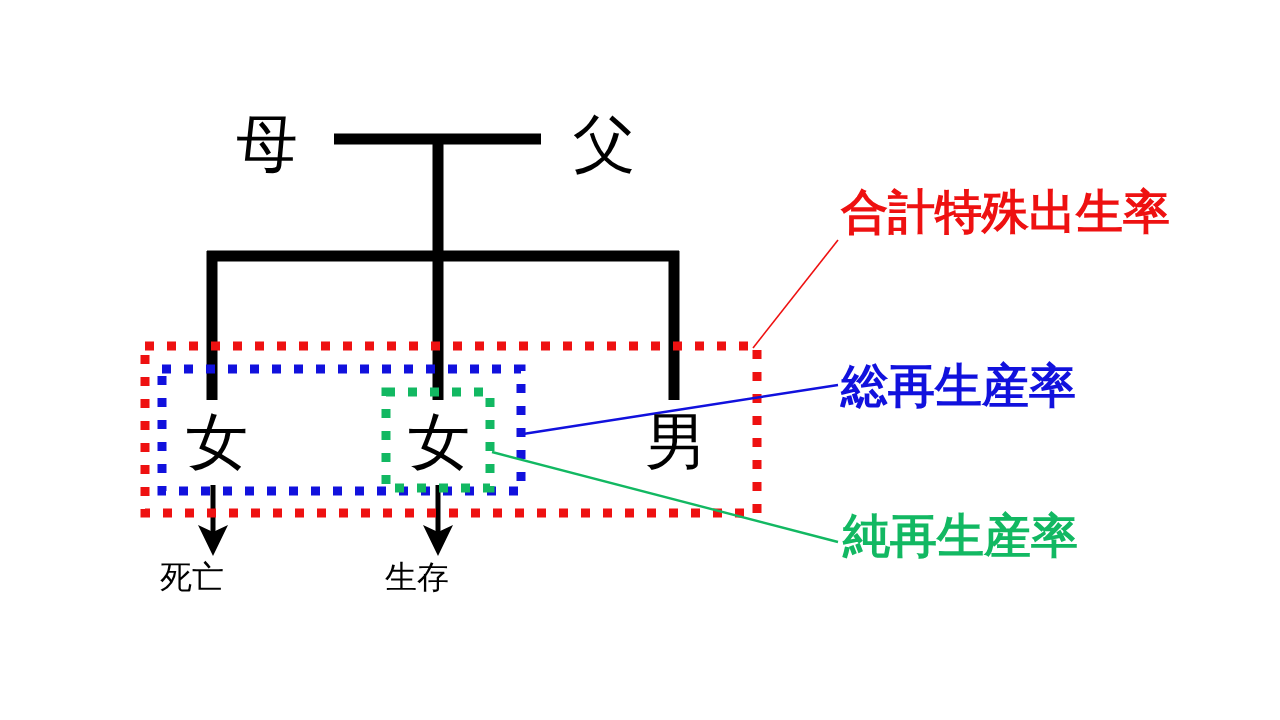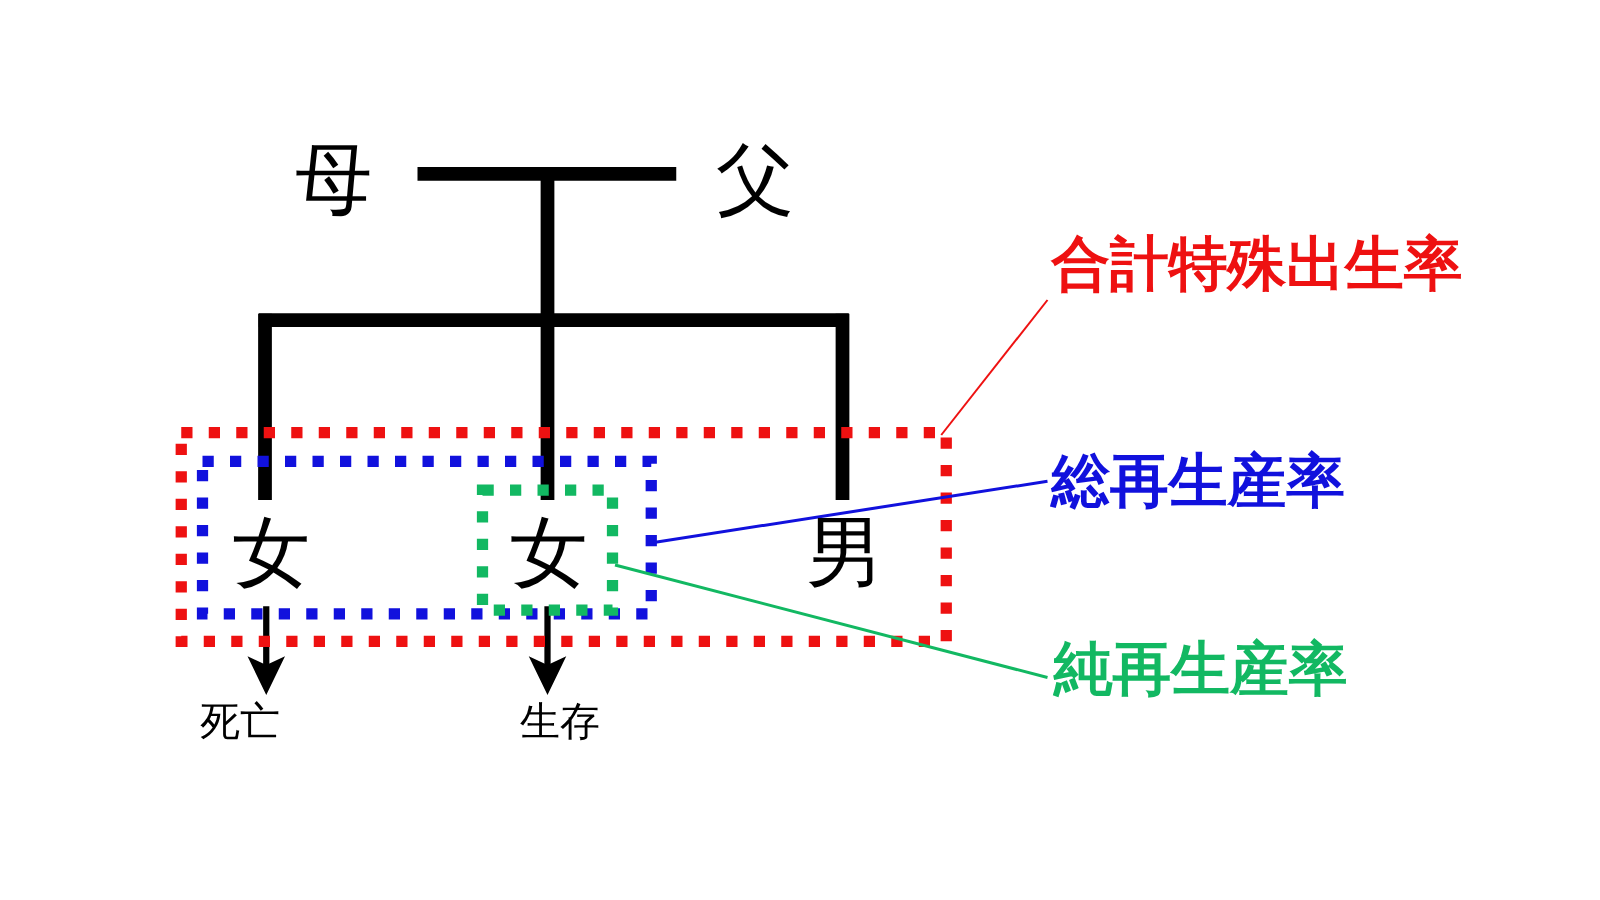--- a/index.html
+++ b/index.html
@@ -93,19 +93,19 @@
   </svg>
 
   <div class="glyph kanji-parent" style="left:236px; top:113px;">母</div>
   <div class="glyph kanji-parent" style="left:573px; top:113px;">父</div>
 
   <div class="glyph kanji-child" style="left:186px; top:411px;">女</div>
   <div class="glyph kanji-child" style="left:408px; top:411px;">女</div>
   <div class="glyph kanji-child" style="left:645px; top:411px;">男</div>
 
   <div class="glyph kanji-outcome" style="left:160px; top:561px;">死亡</div>
-  <div class="glyph kanji-outcome" style="left:385px; top:561px;margin-left:31px;">生存</div>
+  <div class="glyph kanji-outcome" style="left:385px; top:561px;">生存</div>
 
   <div class="label" style="left:841px; top:362px; color:#1111DD;">総再生産率</div>
   <div class="label" style="left:841px; top:188px; color:#EE1111;">合計特殊出生率</div>
   <div class="label" style="left:843px; top:512px; color:#12B862;">純再生産率</div>
 
 </div>
 
 </body></html>

